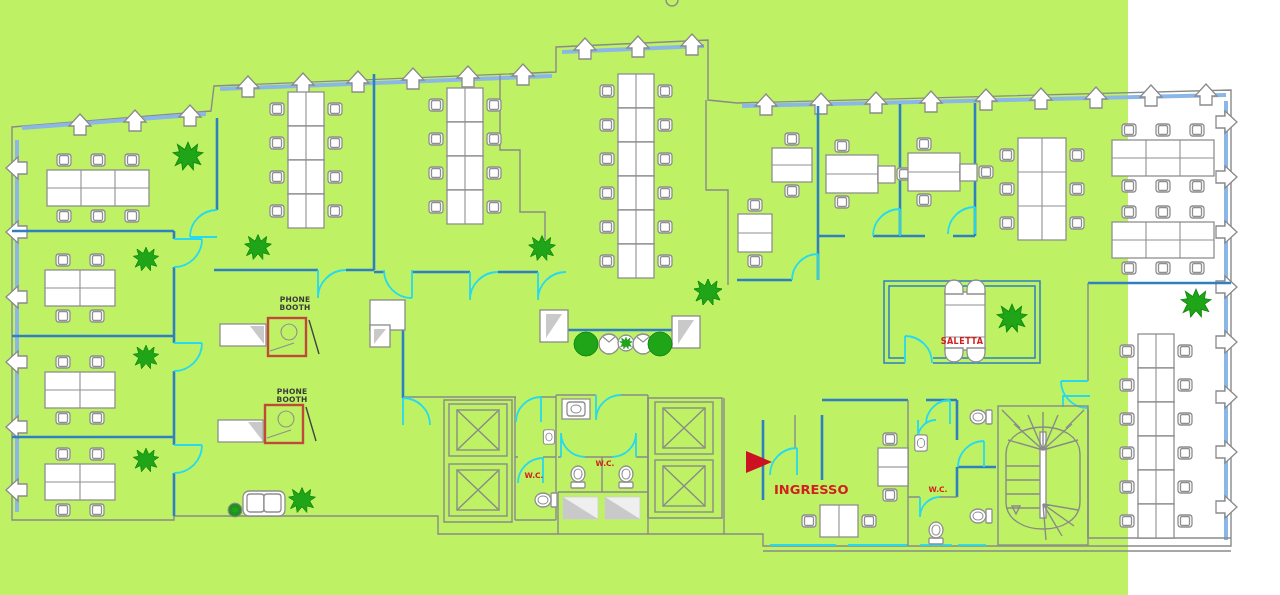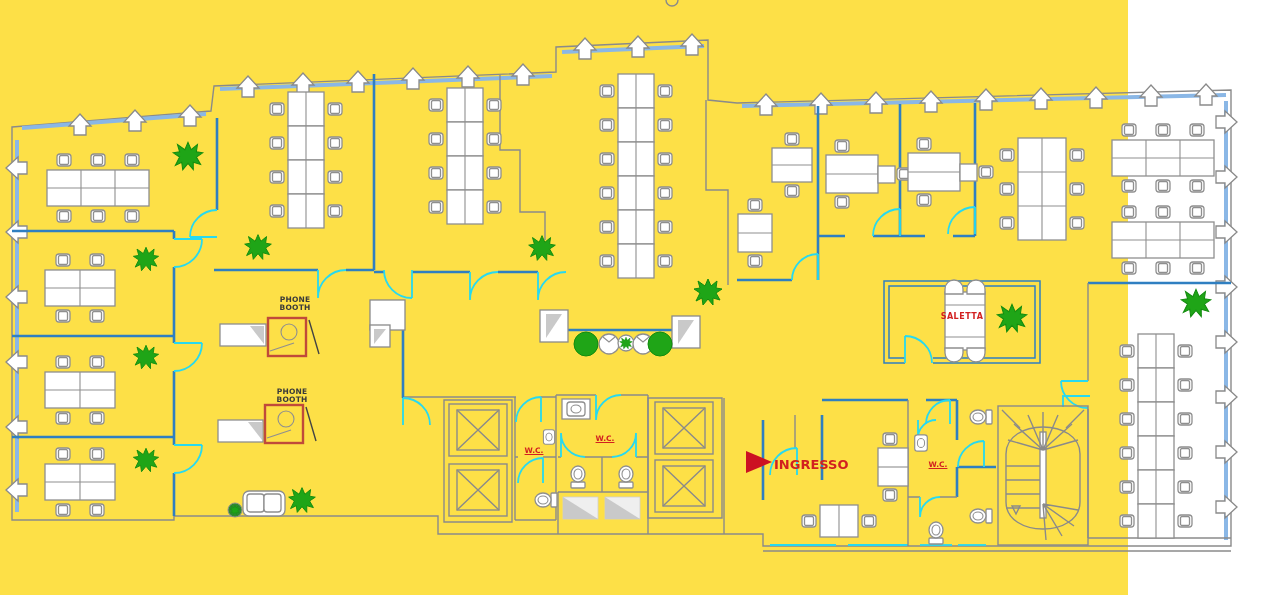--- a/index.html
+++ b/index.html
@@ -1,17 +1,17 @@
 <!DOCTYPE html>
 <html style="--wall_gray: #8a8a8a; --furniture_gray: #8f8f8f; --partition_blue: #2f7fc1; --window_blue: #8ab7e6; --door_cyan: #27d9f0; --label_red: #d22020; --booth_red: #c04a3a; --plant_green: #1fa517; --entrance_red: #cc1122;"><head>
 <meta charset="utf-8">
 <style>
   html,body { margin:0; padding:0; background:#fff; }
   body { width:1280px; height:595px; overflow:hidden; font-family:"DejaVu Sans", sans-serif; }
-  .plan { position:relative; width:1128px; height:595px; background:#fde047; }
+  .plan { position:relative; width:1128px; height:595px; background:#bef264; }
   .plan svg { position:absolute; left:0; top:0; }
 
   
   .w    { fill:none; stroke:var(--wall_gray,#8a8a8a); stroke-width:1.4; stroke-linejoin:miter; }
   .wf   { fill:#fff; stroke:var(--wall_gray,#8a8a8a); stroke-width:1.3; }
   .bw   { fill:none; stroke:var(--partition_blue,#2f7fc1); stroke-width:2.6; }
   .bw2  { fill:none; stroke:var(--partition_blue,#2f7fc1); stroke-width:1.5; }
   .win  { fill:none; stroke:var(--window_blue,#8ab7e6); stroke-width:4; }
   .door { fill:none; stroke:var(--door_cyan,#27d9f0); stroke-width:1.8; }
   .fu   { fill:#fff; stroke:var(--furniture_gray,#8f8f8f); stroke-width:1.3; }
@@ -19,23 +19,23 @@
   .plantf { fill:var(--plant_green,#1fa517); stroke:#128c0e; stroke-width:1; }
   .shade { fill:#c9c9c9; stroke:none; }
   .shadebx { fill:#efefef; stroke:#cfcfcf; stroke-width:0.8; }
   .booth { fill:none; stroke:var(--booth_red,#c04a3a); stroke-width:2.4; }
   .blk  { stroke:#444; stroke-width:1.4; fill:none; }
   .redfill { fill:var(--entrance_red,#cc1122); stroke:none; }
 
   
   .label { position:absolute; font-weight:bold; color:#3a3a3a; text-align:center; line-height:1.1; letter-spacing:0.2px; }
   .pb-label { font-size:7.5px; width:58px; }
-  .red-label { position:absolute; color:var(--label_red,#d22020); font-weight:bold; text-align:center; }
+  .red-label { position:absolute; color:var(--label_red,#d22020); font-weight:bold; text-align:center;margin-top:25px; }
   .saletta-label { font-size:8px; width:64px; letter-spacing:0.5px; }
-  .wc-label { font-size:7.5px; width:30px;text-decoration:underline; }
+  .wc-label { font-size:7.5px; width:30px; }
   .ingresso-label { font-size:13px; white-space:nowrap; }
 </style>
 </head>
 <body>
 
 <div class="plan">
 <svg width="1280" height="595" viewBox="0 0 1280 595">
   <defs>
     <symbol id="chair" overflow="visible">
       <rect class="fu" x="-7" y="-6" width="14" height="12" rx="3"></rect>

